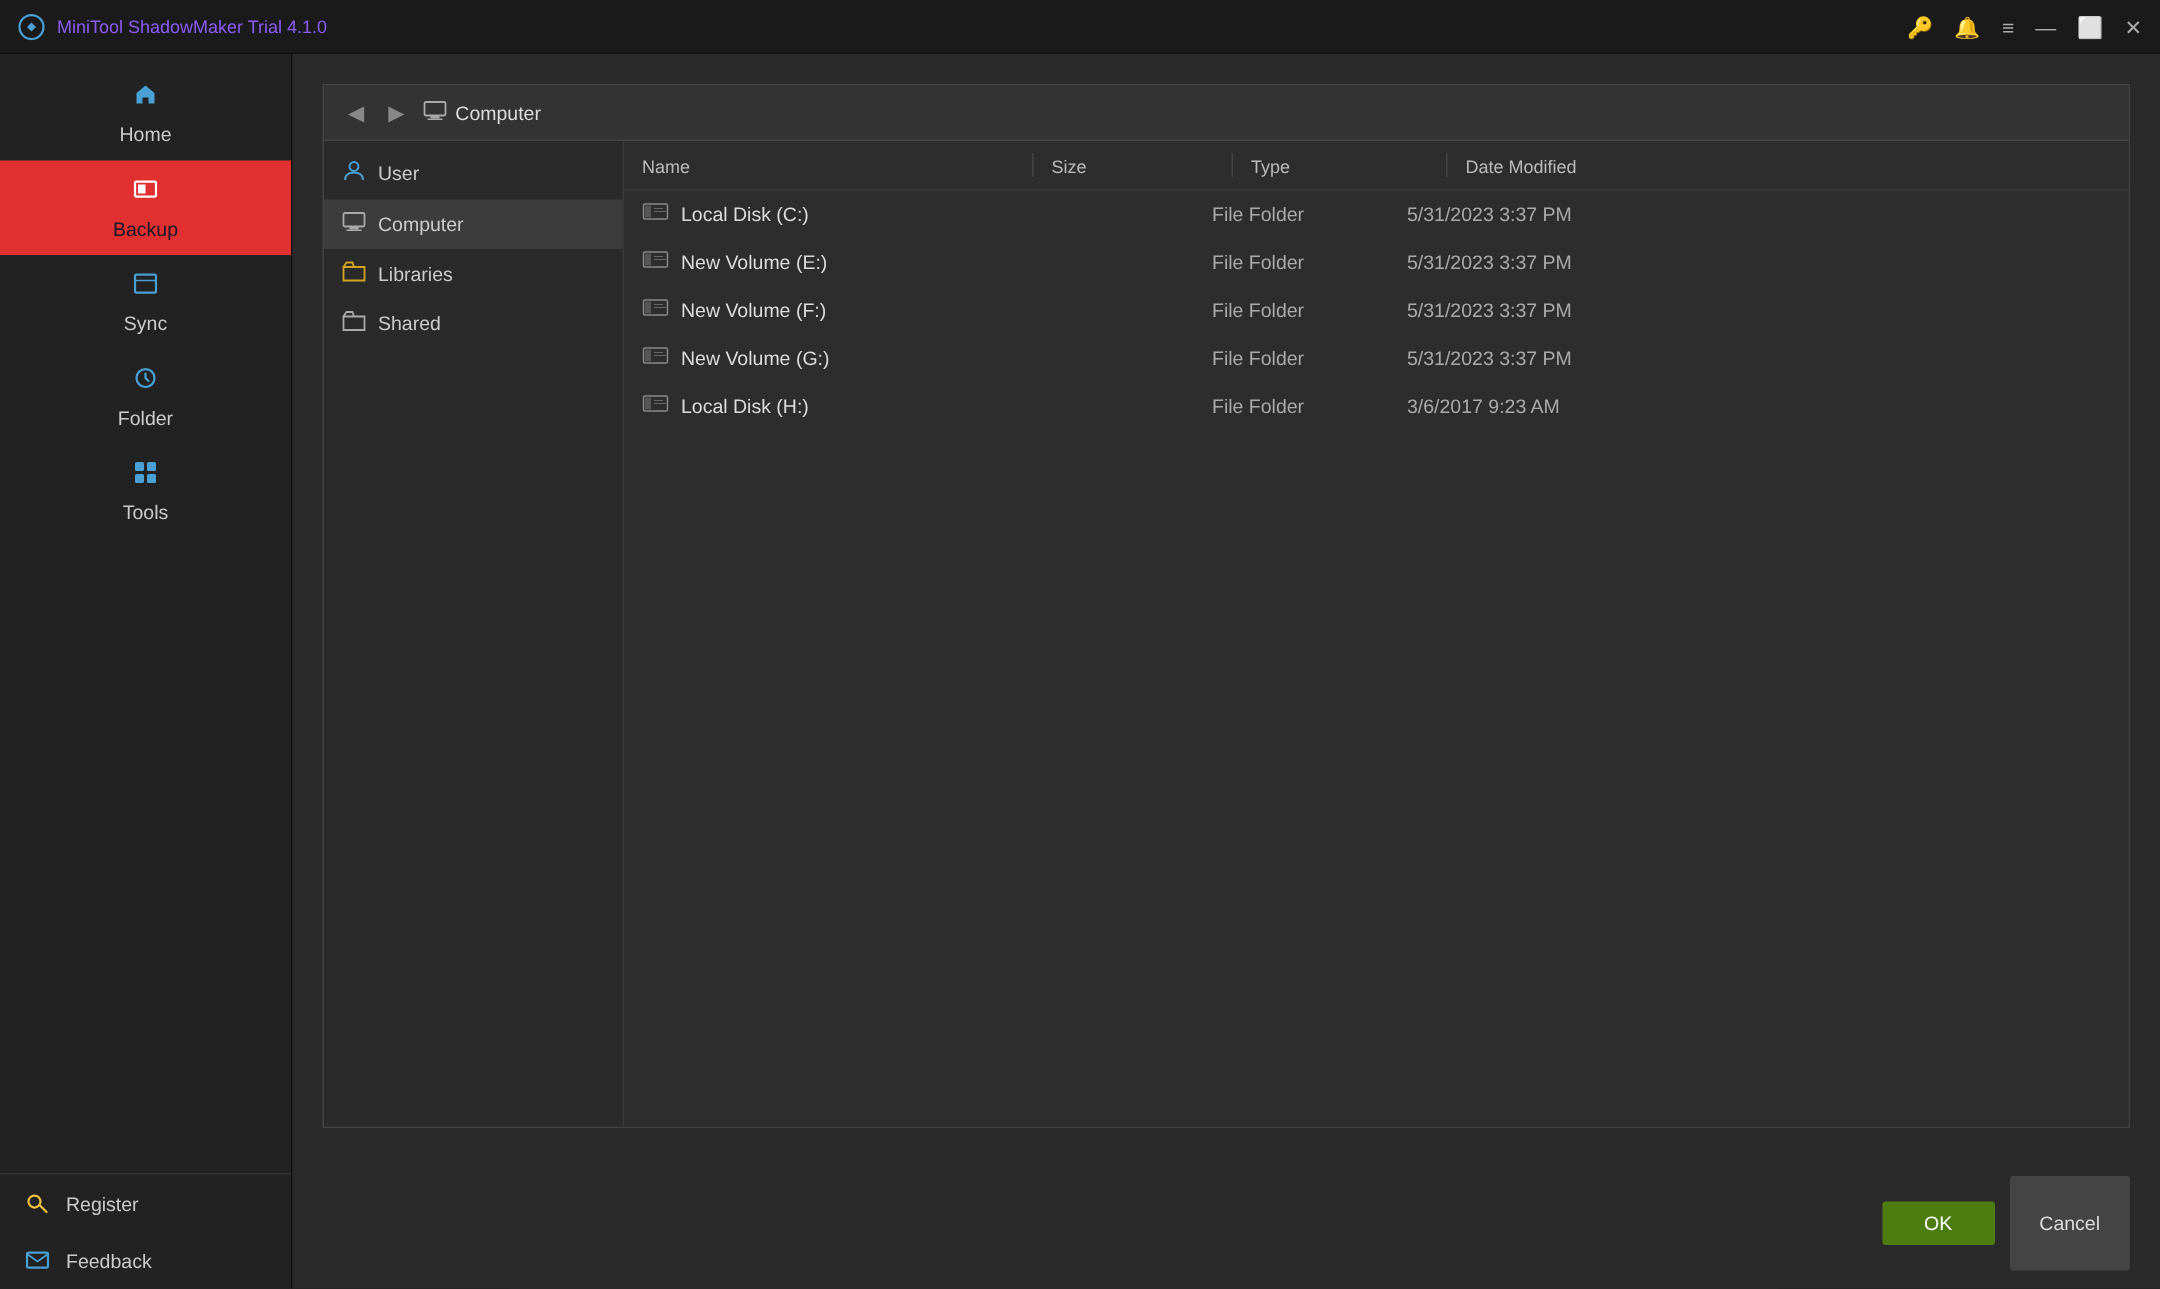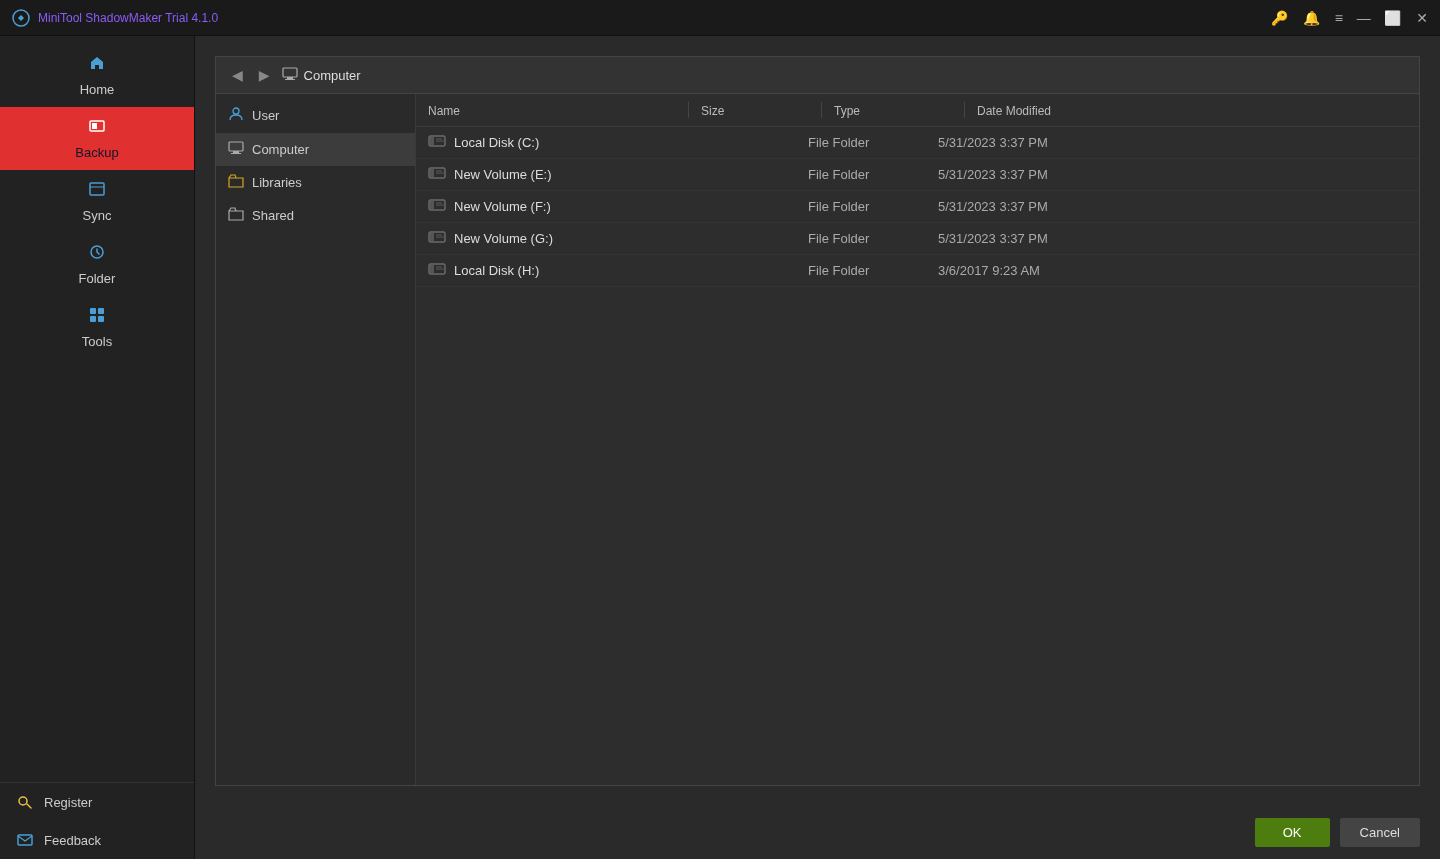--- a/index.html
+++ b/index.html
@@ -251,21 +251,21 @@
       border: none;
       padding: 7px 28px;
       font-size: 13px;
       cursor: pointer;
       border-radius: 2px;
     }
     .btn-cancel {
       background: #444;
       color: #ddd;
       border: none;
-      padding: 7px 20px;
+      padding: 24px 20px;
       font-size: 13px;
       cursor: pointer;
       border-radius: 2px;
     }
 
     
     ::-webkit-scrollbar { width: 6px; }
     ::-webkit-scrollbar-track { background: #222; }
     ::-webkit-scrollbar-thumb { background: #555; border-radius: 3px; }
   </style>

